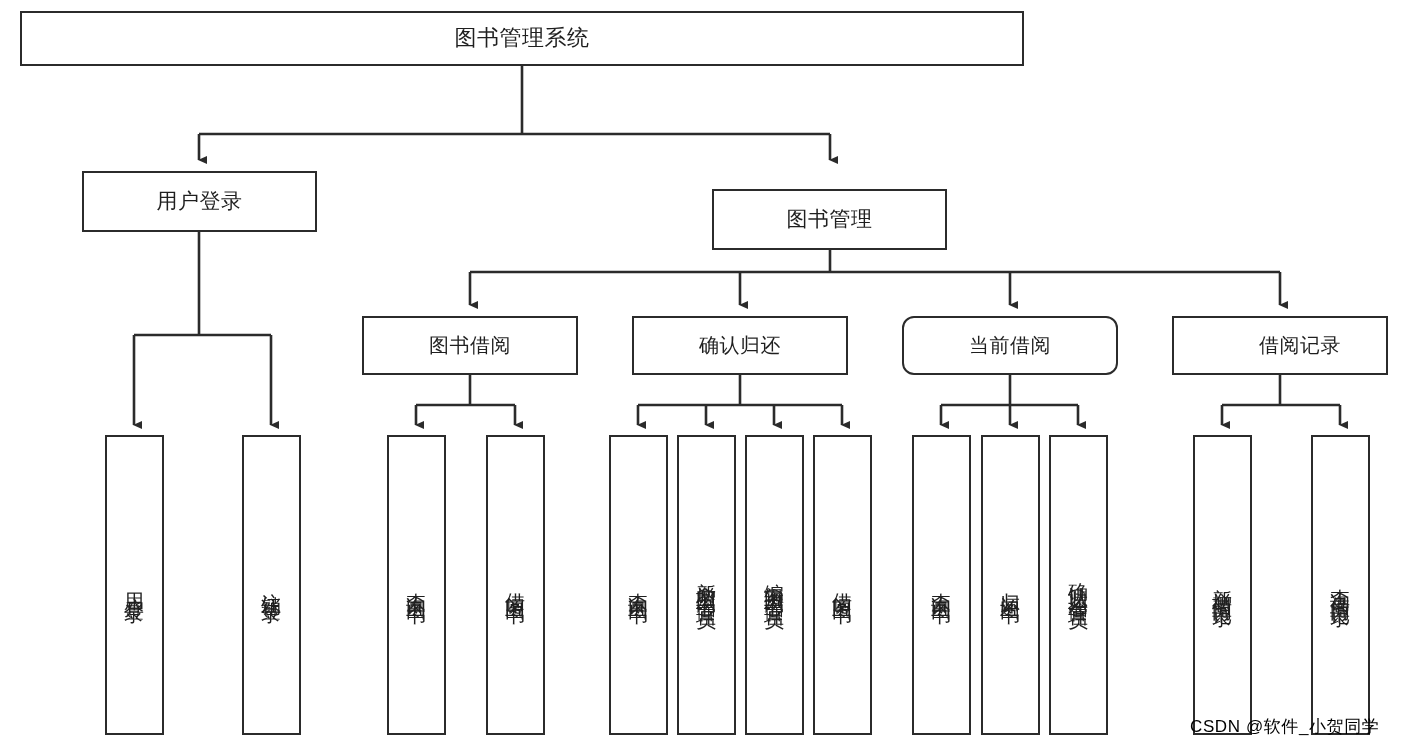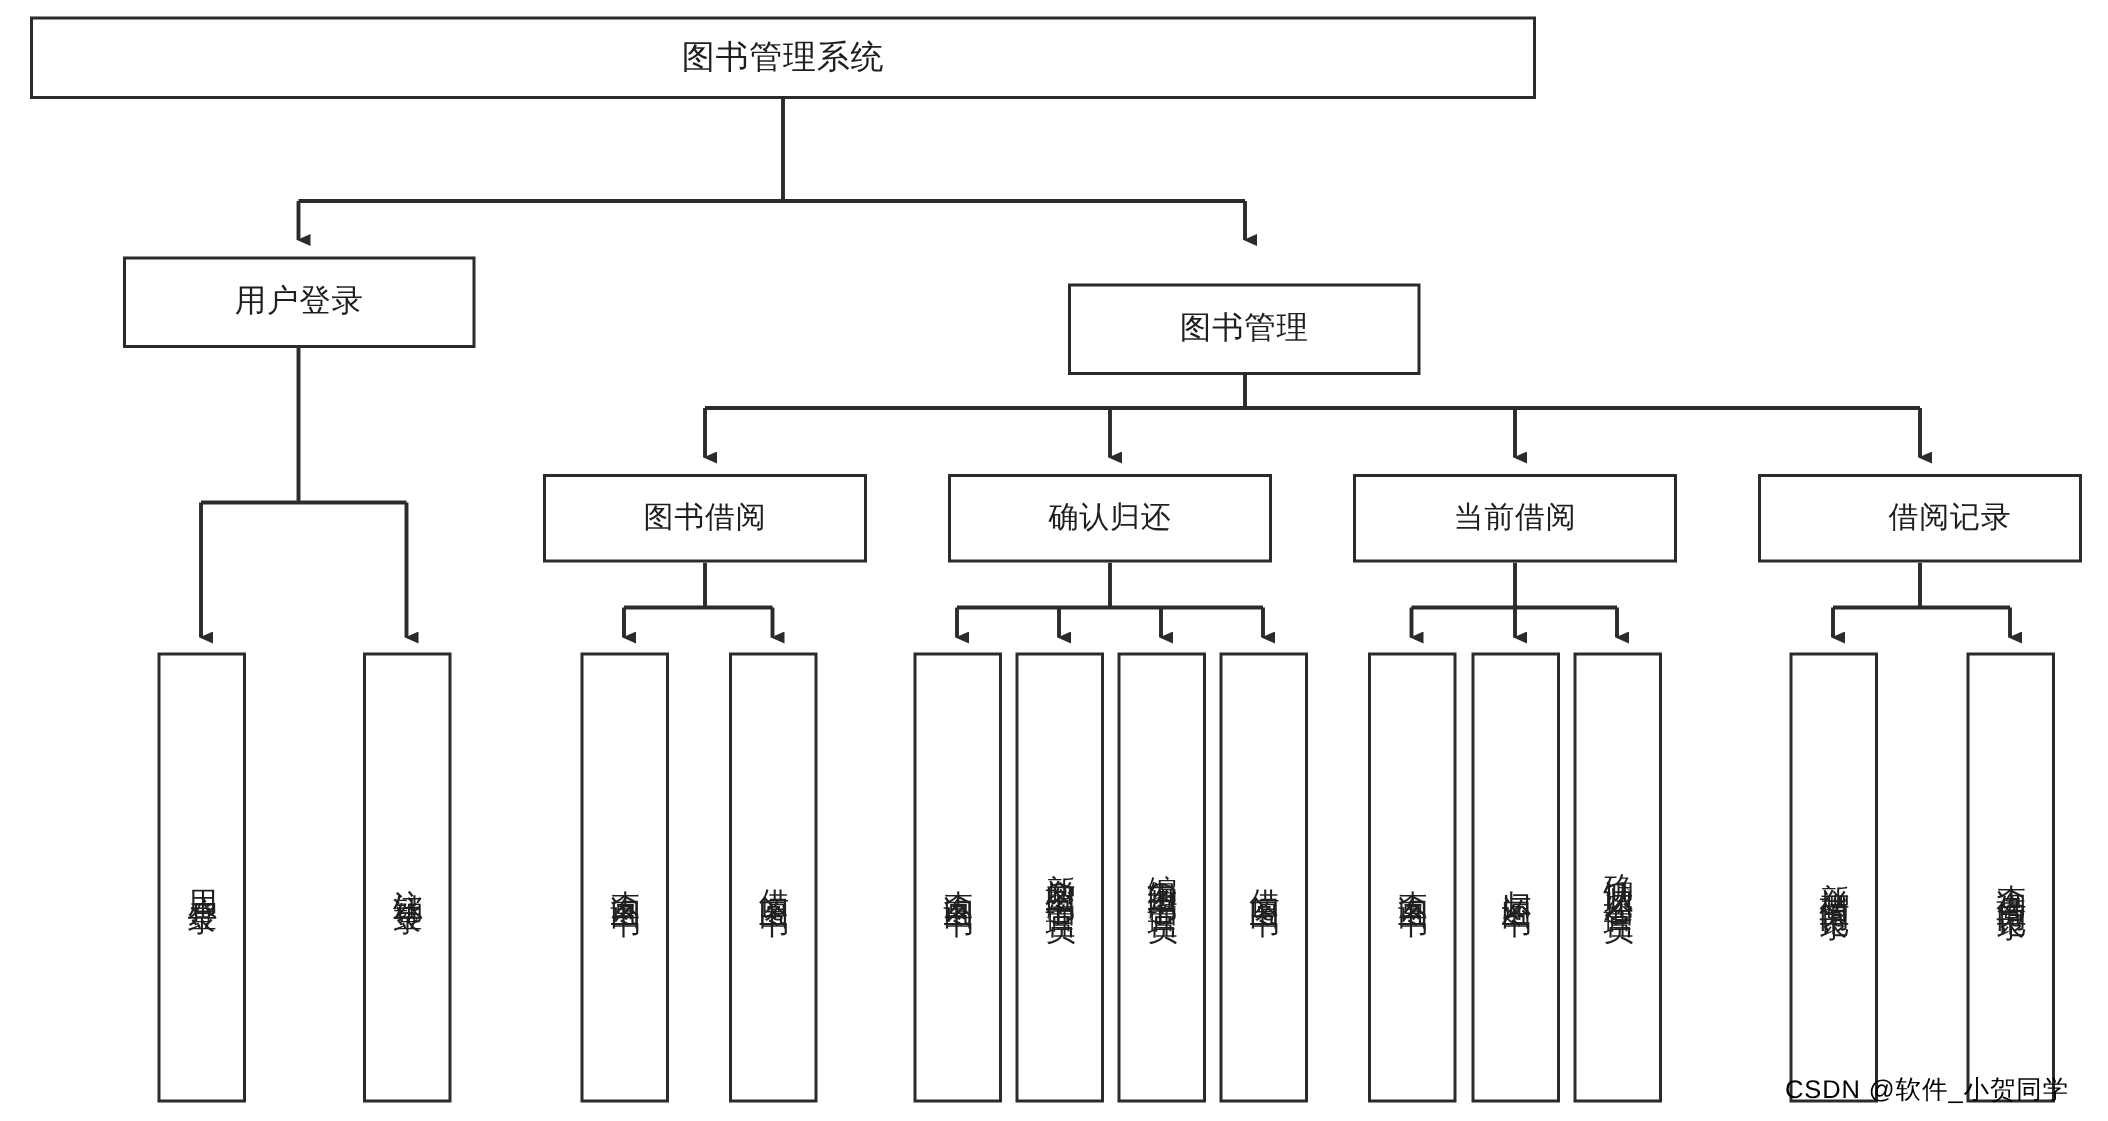--- a/index.html
+++ b/index.html
@@ -130,21 +130,21 @@
   <div class="node-box node-l1" style="left:712px; top:189px; width:235px; height:61px;">
     <span class="node-label">图书管理</span>
   </div>
 
   <div class="node-box node-l2" style="left:362px; top:316px; width:216px; height:59px;">
     <span class="node-label">图书借阅</span>
   </div>
   <div class="node-box node-l2" style="left:632px; top:316px; width:216px; height:59px;">
     <span class="node-label">确认归还</span>
   </div>
-  <div class="node-box node-l2" style="left:902px; top:316px; width:216px; height:59px;">
+  <div class="node-box node-l2" style="left:902px; top:316px; width:216px; height:59px;border-radius:12px;">
     <span class="node-label">当前借阅</span>
   </div>
   <div class="node-box node-l2" style="left:1172px; top:316px; width:216px; height:59px;padding-left:40px;">
     <span class="node-label">借阅记录</span>
   </div>
 
   <div class="node-box node-leaf" style="left:105px; top:435px; width:59px; height:300px;">
     <span class="node-label vertical">用户登录</span>
   </div>
   <div class="node-box node-leaf" style="left:242px; top:435px; width:59px; height:300px;">

